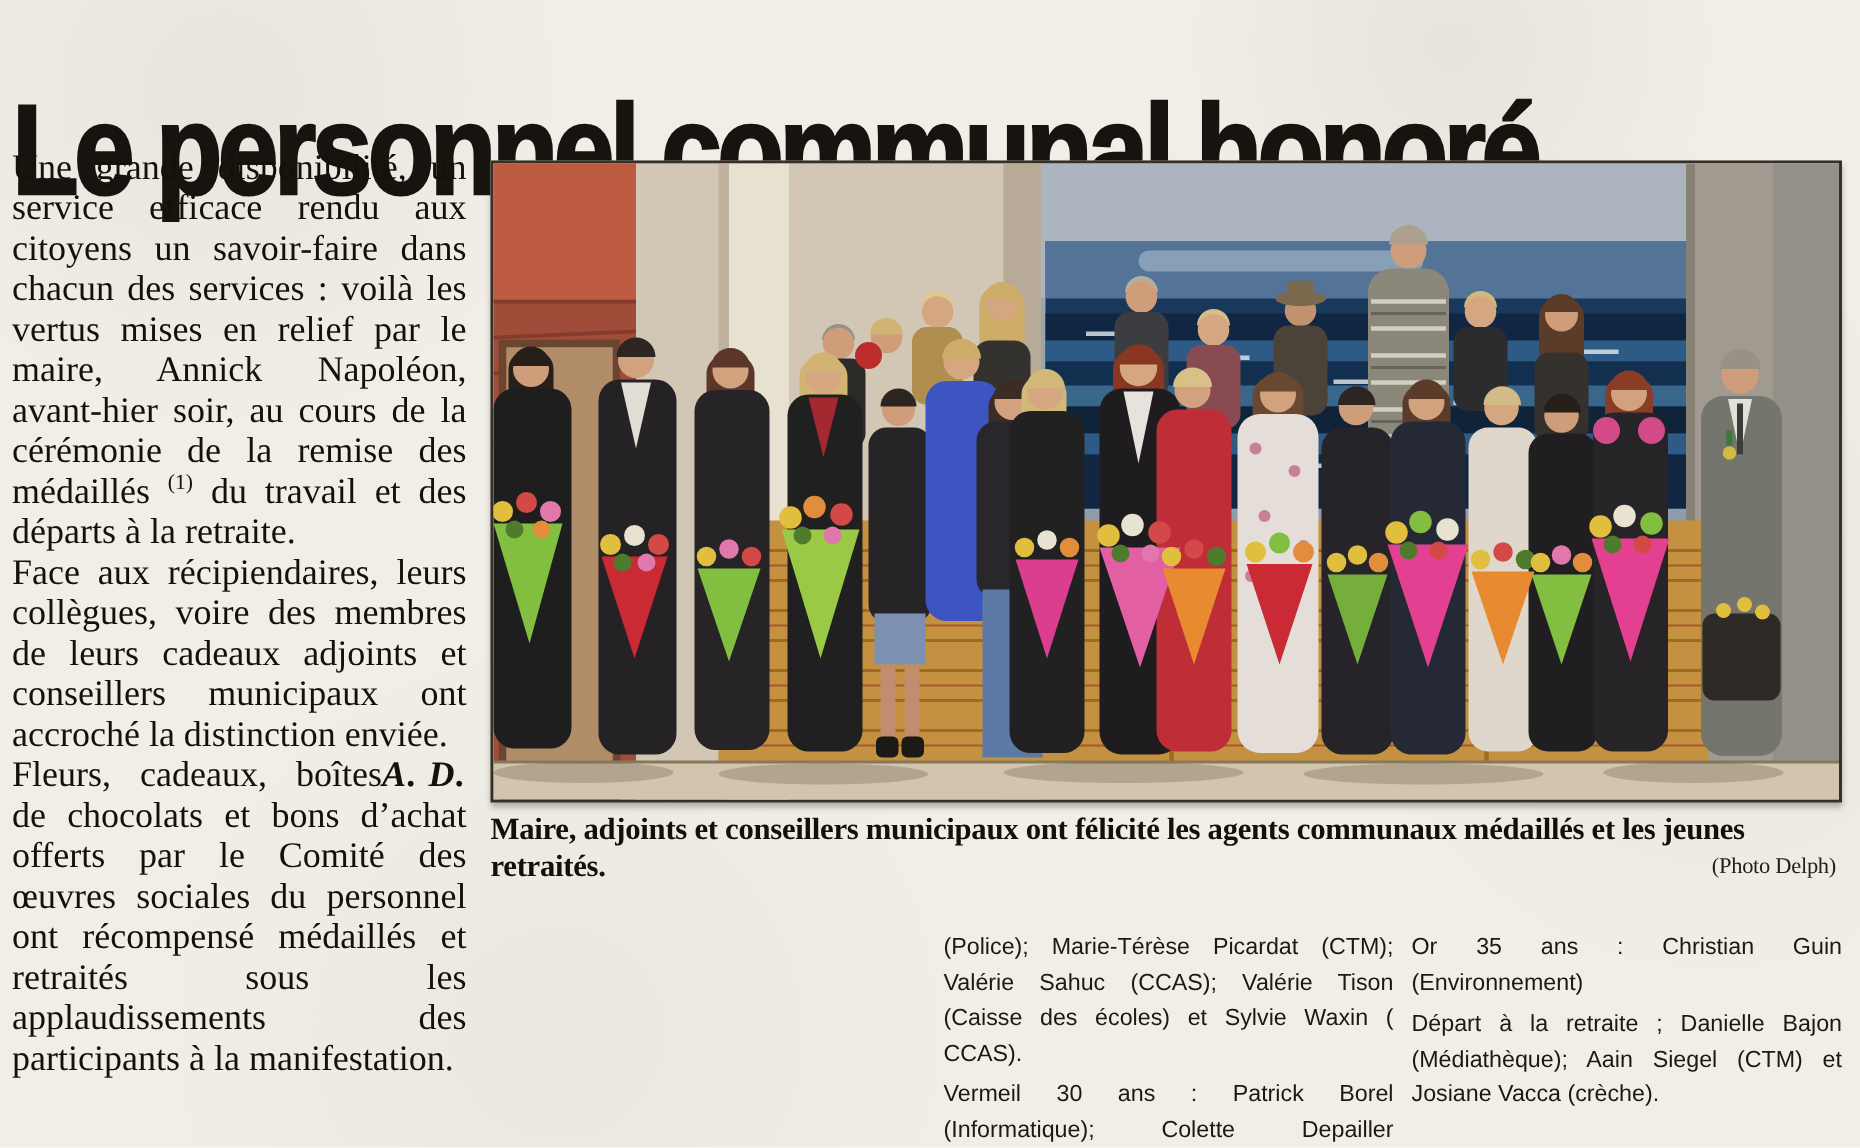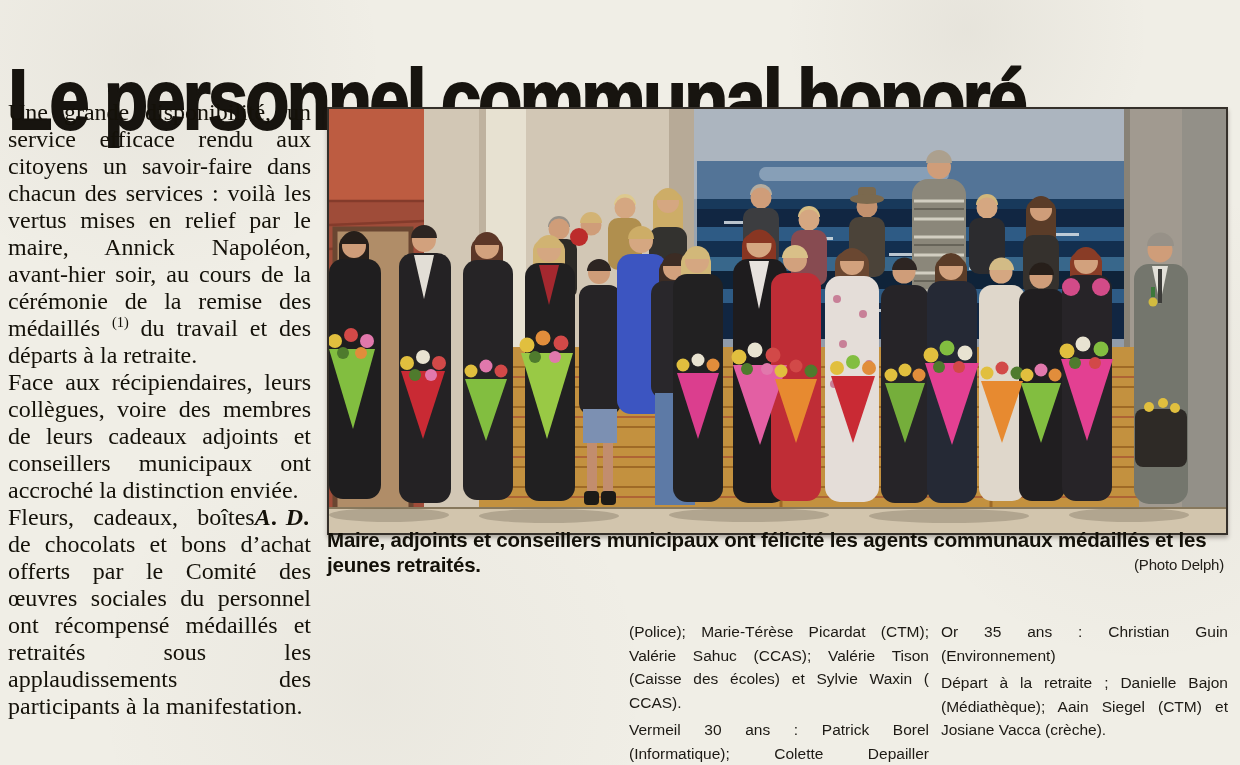--- a/index.html
+++ b/index.html
@@ -40,22 +40,22 @@
   .photo-frame{
     position:absolute;top:107px;left:327px;
     width:897px;height:424px;
     border:2px solid #35302a;
     box-shadow:0 3px 4px rgba(60,50,40,.35);
     background:#cec5b4;
   }
   .photo-frame svg{display:block;width:100%;height:100%;}
   .caption{
     position:relative;
-    position:absolute;top:527px;left:327px;width:899px;
-    font-family:Liberation Sans, sans-serif;
+    position:absolute;top:541px;left:327px;width:899px;
+    font-family:Liberation Serif, serif;
     font-weight:bold;
     font-size:20.5px;line-height:25px;
     letter-spacing:-0.2px;
     color:#131008;
   }
   .caption .credit{
     position:absolute;right:2px;top:25px;
     font-weight:normal;font-size:15px;color:#23201a;
   }
   .footnotes{

